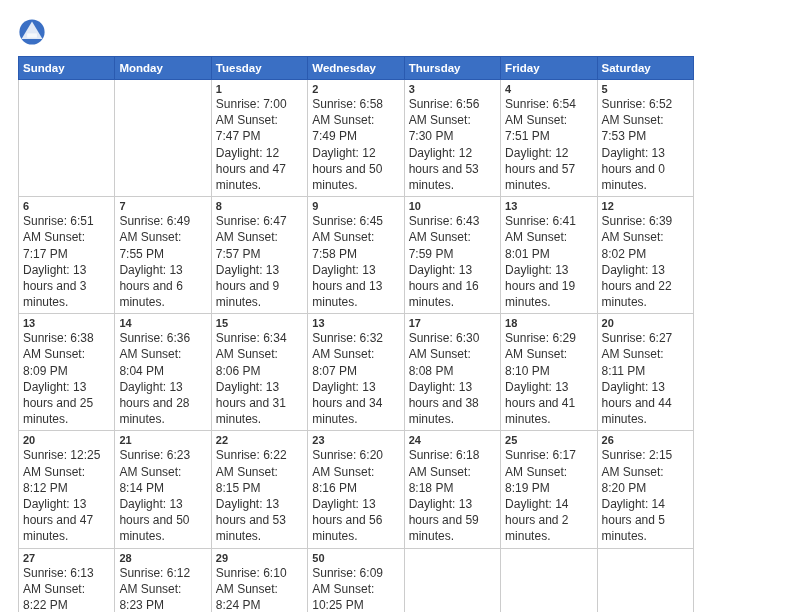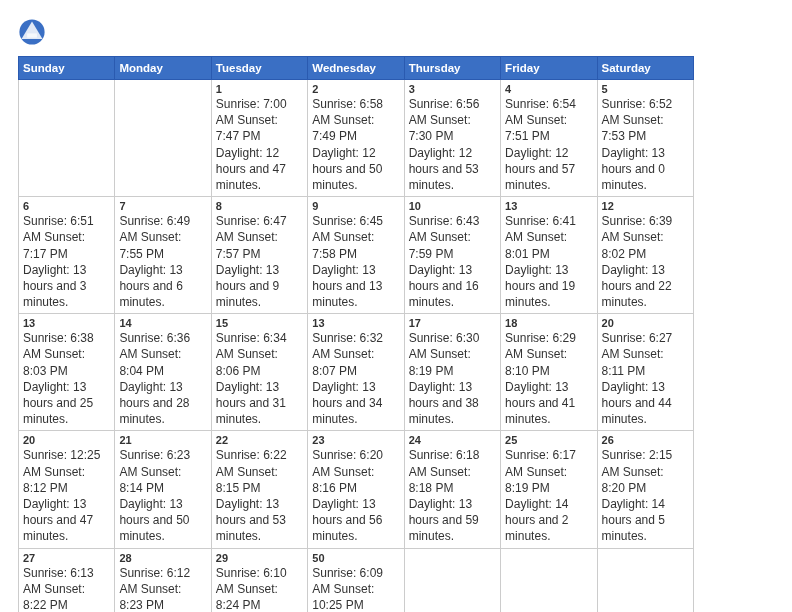--- a/index.html
+++ b/index.html
@@ -210,21 +210,21 @@
             <span class="day-num">12</span>
             <div class="cell-info">Sunrise: 6:39 AM
 Sunset: 8:02 PM
 Daylight: 13 hours and 22 minutes.</div>
           </td>
         </tr>
         <tr>
           <td>
             <span class="day-num">13</span>
             <div class="cell-info">Sunrise: 6:38 AM
-Sunset: 8:03 PM
+Sunset: 8:09 PM
 Daylight: 13 hours and 25 minutes.</div>
           </td>
           <td>
             <span class="day-num">14</span>
             <div class="cell-info">Sunrise: 6:36 AM
 Sunset: 8:04 PM
 Daylight: 13 hours and 28 minutes.</div>
           </td>
           <td>
             <span class="day-num">15</span>
@@ -234,21 +234,21 @@
           </td>
           <td>
             <span class="day-num">13</span>
             <div class="cell-info">Sunrise: 6:32 AM
 Sunset: 8:07 PM
 Daylight: 13 hours and 34 minutes.</div>
           </td>
           <td>
             <span class="day-num">17</span>
             <div class="cell-info">Sunrise: 6:30 AM
-Sunset: 8:19 PM
+Sunset: 8:08 PM
 Daylight: 13 hours and 38 minutes.</div>
           </td>
           <td>
             <span class="day-num">18</span>
             <div class="cell-info">Sunrise: 6:29 AM
 Sunset: 8:10 PM
 Daylight: 13 hours and 41 minutes.</div>
           </td>
           <td>
             <span class="day-num">20</span>

